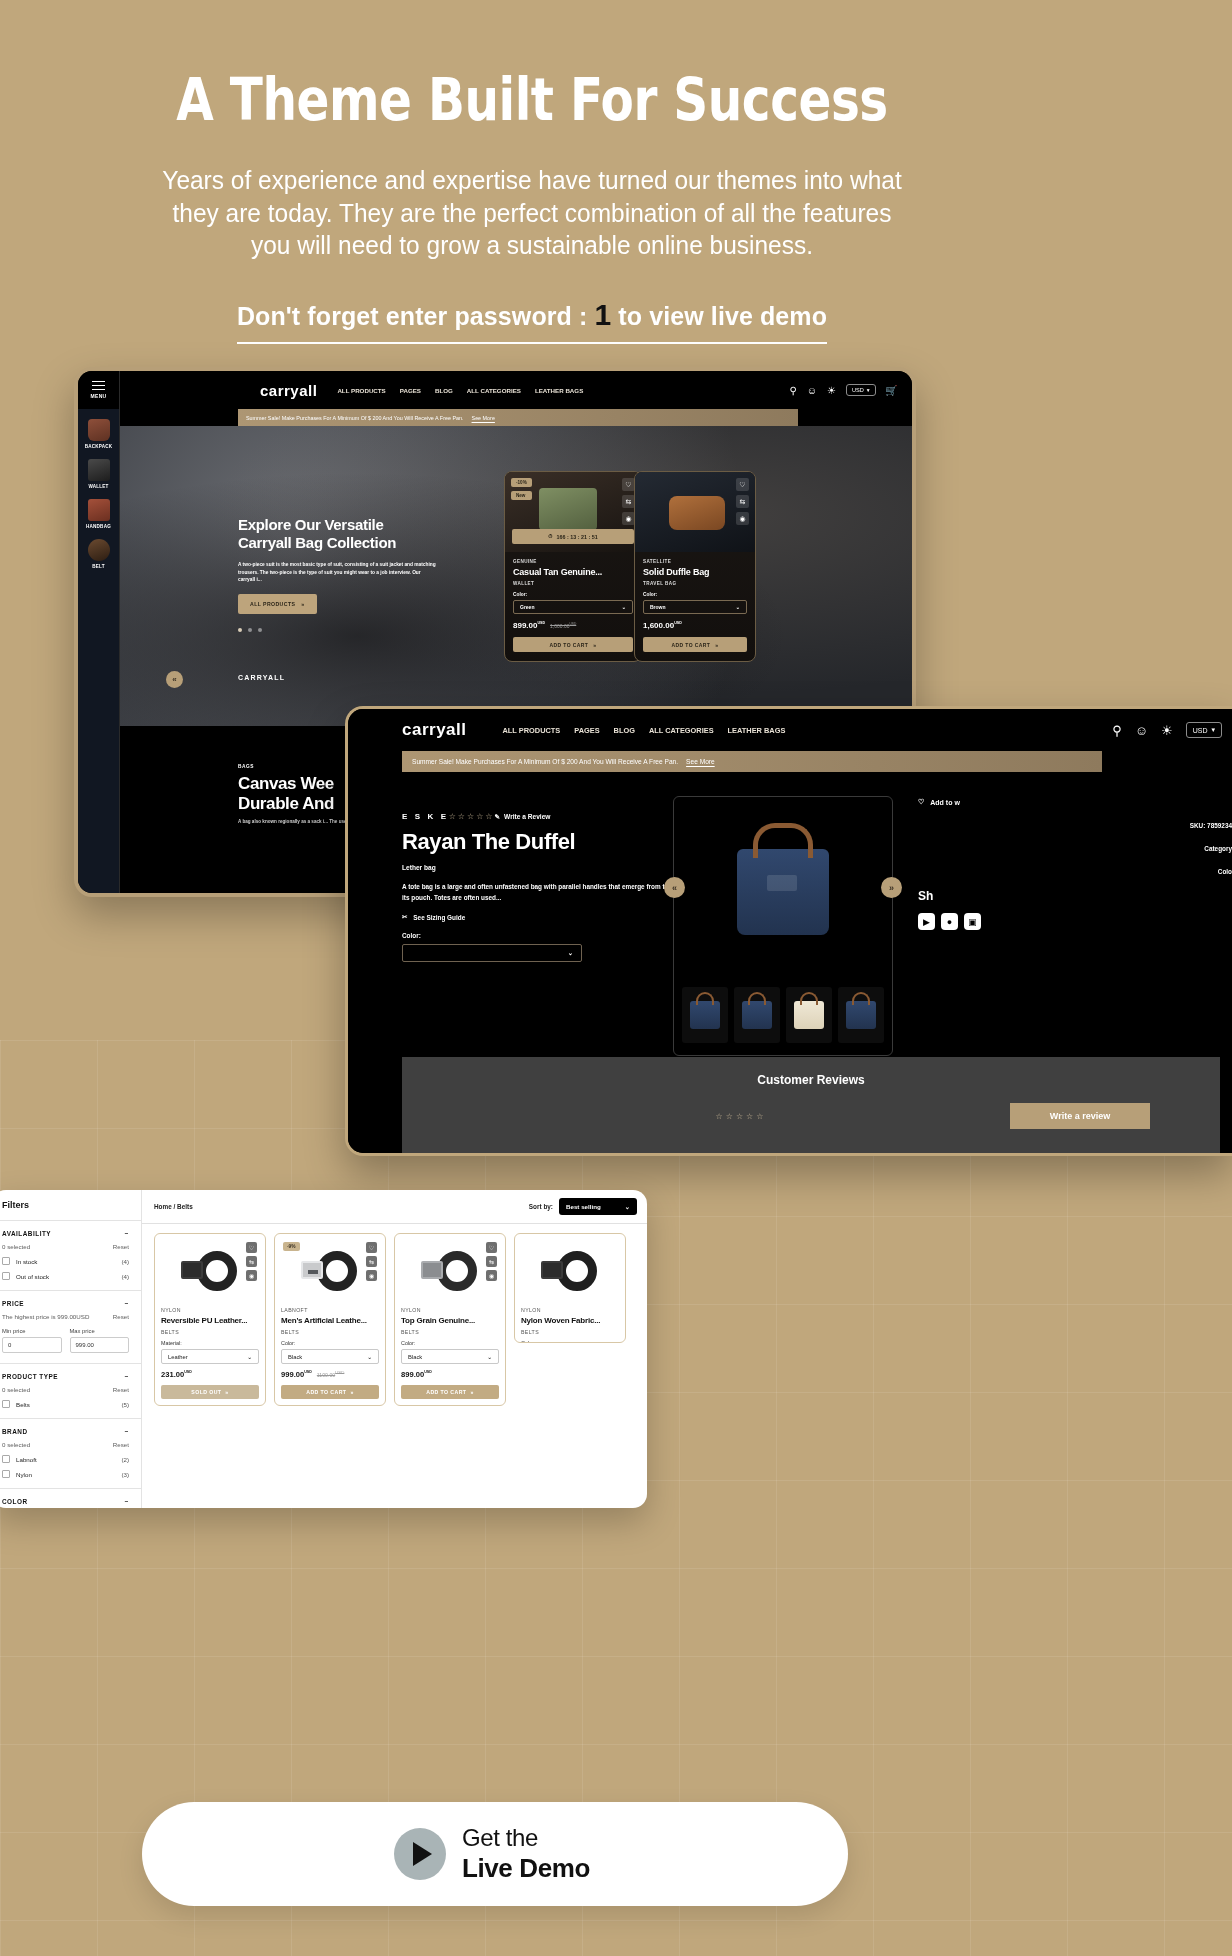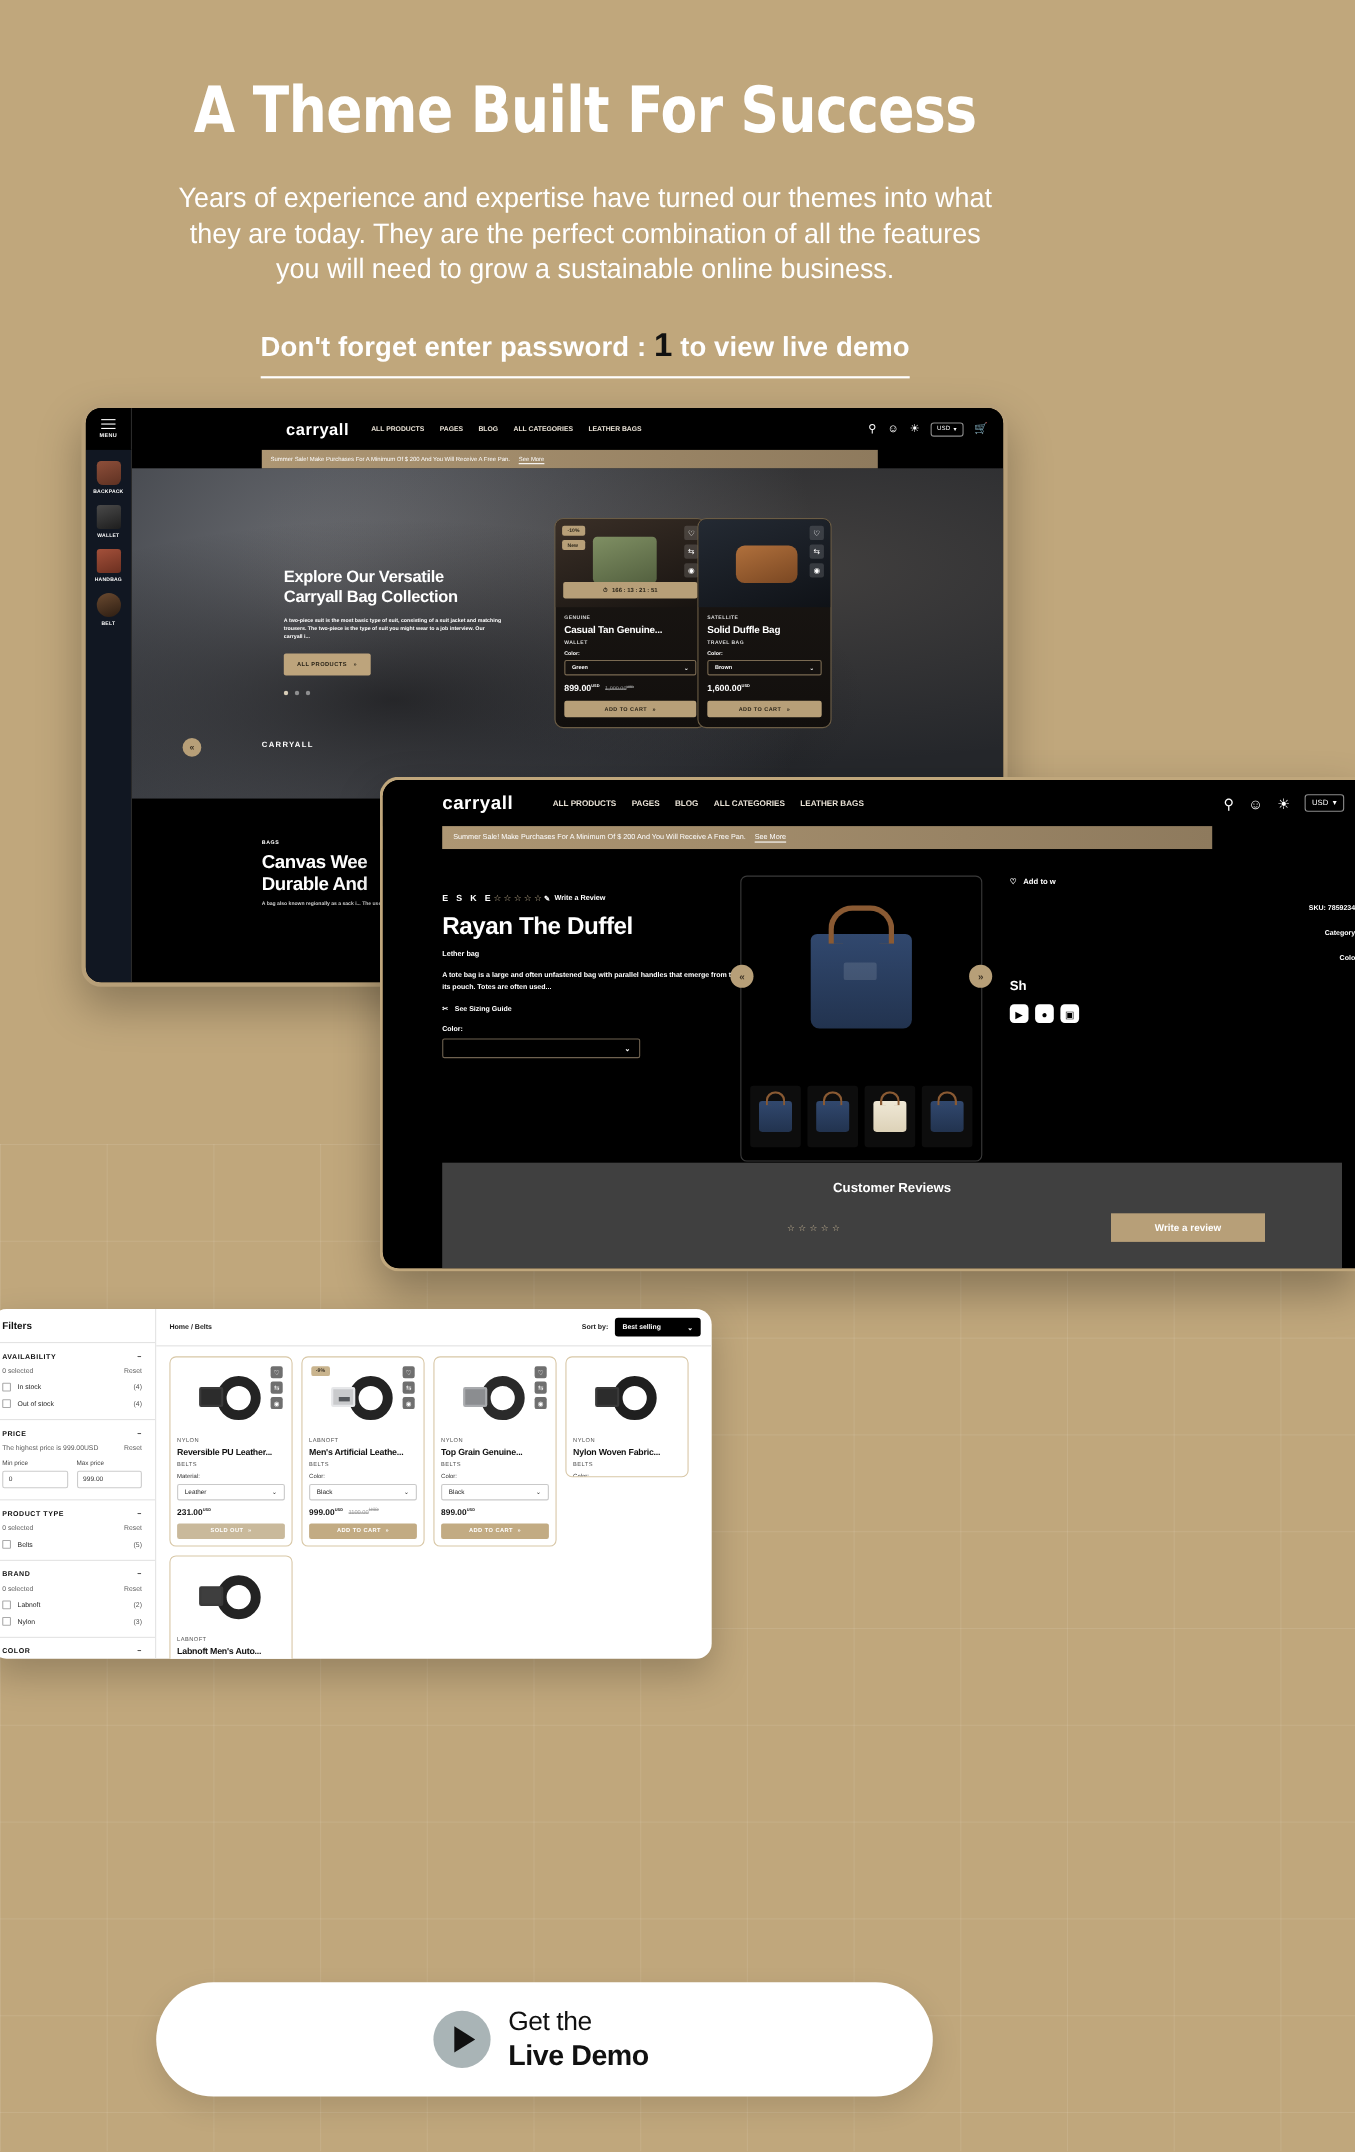--- a/index.html
+++ b/index.html
@@ -80,21 +80,21 @@
     background:
       radial-gradient(circle at 22% 40%, #6d6f74 0%, #44474d 38%, #25272b 70%),
       linear-gradient(120deg,#5b5d62,#2b2d31);
   }
   .hero-img:after{
     content:""; position:absolute; inset:0;
     background:
       radial-gradient(ellipse at 30% 70%, rgba(20,20,22,.75), transparent 55%),
       radial-gradient(ellipse at 75% 30%, rgba(120,110,100,.35), transparent 60%);
   }
-  .hero-copy { position: absolute; left: 160px; top: 145px; width: 200px; color:#fff; z-index:3;margin-left:20px;}
+  .hero-copy { position: absolute; left: 160px; top: 145px; width: 200px; color:#fff; z-index:3;}
   .hero-copy h2 { font-size: 15px; line-height: 1.22; font-weight: 700; letter-spacing:-.3px;}
   .hero-copy p { font-size: 4.8px; line-height: 1.65; margin-top: 8px; font-weight:600; }
   .btn-tan {
     display:inline-flex; align-items:center; gap:6px; background:#bda47c; color:#2a2418;
     font-size:5.2px; font-weight:700; padding:7px 12px; border-radius:2px; margin-top:10px;
     letter-spacing:.4px;
   }
   .dots { display:flex; gap:6px; margin-top:14px; }
   .dots i { width:4px;height:4px;border-radius:50%;background:#d8cdb8;display:block;}
   .dots i:nth-child(2),.dots i:nth-child(3){background:rgba(255,255,255,.45);}
@@ -756,31 +756,20 @@
               <i class="coil" style="display:block;"></i>
               <i class="buckle" style="display:block;"></i>
             </span>
         </div>
         <div class="gv">NYLON</div>
         <div class="gt">Nylon Woven Fabric...</div>
         <div class="gty">BELTS</div>
         <div class="glbl">Color:</div>
       </div>
 
-      <div class="gcard" style="height:110px;overflow:hidden;">
-        <div class="gmedia">
-          <span class="belt">
-              <i class="coil" style="display:block;"></i>
-              <i class="buckle" style="display:block;background:#3e3e3e;"></i>
-            </span>
-        </div>
-        <div class="gv">LABNOFT</div>
-        <div class="gt">Labnoft Men's Auto...</div>
-
-      </div>
 
     </div>
   </div>
 </div>
 
 <div class="live-demo">
   <span class="play">
       <span class="tri"></span>
     </span>
   <span class="ld-text">

